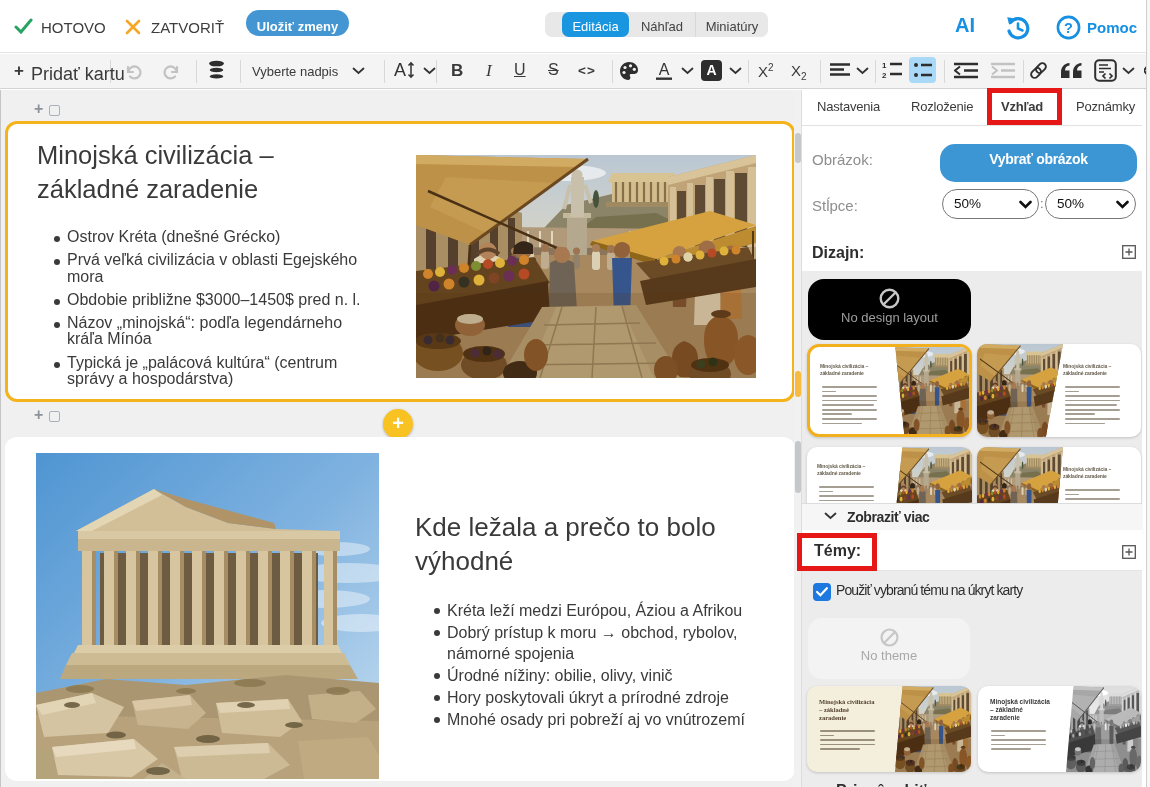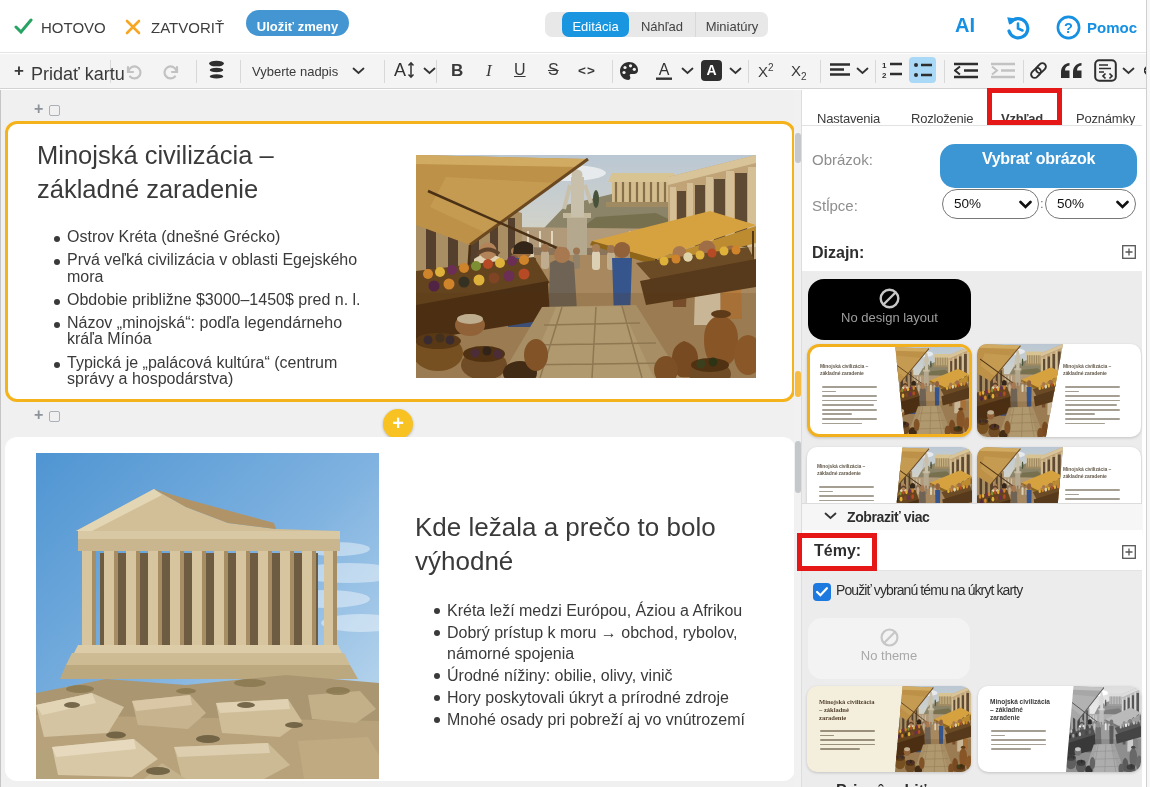--- a/index.html
+++ b/index.html
@@ -33,21 +33,21 @@
   #card2 .slide-ul { line-height:20.5px; }
   #card2 .slide-ul li { margin-bottom:1.5px; }
   .addmini { color:#8d939b; font-weight:bold; }
 
   
   #mscroll { left:794px; top:90px; width:7px; height:697px; background:#f1f1f1; }
 
   
   #sidebar { left:801px; top:90px; width:341px; height:697px; background:#fff; border-left:1px solid #ddd; }
   #sb-scroll { left:1146px; top:0px; width:4px; height:787px; background:#f7f7f7; border-left:1px solid #cfcfcf; }
-  .sb-tab { font-size:13px; letter-spacing:-0.2px; color:#3b3b3b;margin-top:12px; }
+  .sb-tab { font-size:13px; letter-spacing:-0.2px; color:#3b3b3b; }
   .graysec { background:#ececec; }
   .lbl { font-size:15px; color:#8e8e8e; }
   .blbl { font-size:16px; color:#2e2e2e; font-weight:bold; }
   .selpill { position:absolute; height:30px; background:#fff; border:1.4px solid #777; border-radius:15px; font-size:13.5px; color:#111; }
   .nolay { position:absolute; background:#000000; border-radius:16px; text-align:center; }
   .thumb { position:absolute; background:#fff; border-radius:10px; overflow:hidden; box-shadow:0 1px 3px rgba(0,0,0,0.18); }
   .tt-title { font-weight:bold; font-size:5px; line-height:6.5px; color:#655c4e; letter-spacing:-0.1px; }
   .mini-b { width:64px; }
   .mini-b i { display:block; height:1.7px; background:#a59e92; margin-bottom:2.9px; width:55px; border-radius:1px; }
   .mini-bd i { background:#9a8f7a; }
@@ -241,21 +241,21 @@
 
   <div class="abs" id="sidebar"></div>
 
   <div class="abs sb-tab" style="left:817px;top:99px">Nastavenia</div>
   <div class="abs sb-tab" style="left:911px;top:99px">Rozloženie</div>
   <div class="abs sb-tab" style="left:1001px;top:99px;font-weight:bold">Vzhľad</div>
   <div class="abs sb-tab" style="left:1076px;top:99px">Poznámky</div>
   <div class="abs" style="left:802px;top:125px;width:340px;height:1px;background:#e2e2e2"></div>
 
   <div class="abs lbl" style="left:812px;top:151px">Obrázok:</div>
-  <div class="abs" style="left:940px;top:144px;width:197px;height:44px;background:#3d96d4;border-radius:15px;color:#fff;font-weight:bold;font-size:16px;letter-spacing:-0.3px;text-align:center;line-height:30px">Vybrať obrázok</div>
+  <div class="abs" style="left:940px;top:144px;width:197px;height:38px;background:#3d96d4;border-radius:15px;color:#fff;font-weight:bold;font-size:14px;letter-spacing:-0.3px;text-align:center;line-height:30px">Vybrať obrázok</div>
   <div class="abs lbl" style="left:812px;top:197px">Stĺpce:</div>
   <div class="selpill" style="left:942px;top:189px;width:97px;line-height:28px;padding-left:11px">50%</div>
   <svg class="abs" style="left:1019px;top:200px" width="13" height="9" viewBox="0 0 13 9">
       <path d="M1.5 2 L6.5 7 L11.5 2" stroke="#111" stroke-width="2.6" fill="none" stroke-linecap="round"></path>
     </svg>
   <div class="abs" style="left:1040px;top:196px;font-size:13px;color:#777">:</div>
   <div class="selpill" style="left:1045px;top:189px;width:91px;line-height:28px;padding-left:11px">50%</div>
   <svg class="abs" style="left:1116px;top:200px" width="13" height="9" viewBox="0 0 13 9">
       <path d="M1.5 2 L6.5 7 L11.5 2" stroke="#111" stroke-width="2.6" fill="none" stroke-linecap="round"></path>
     </svg>

